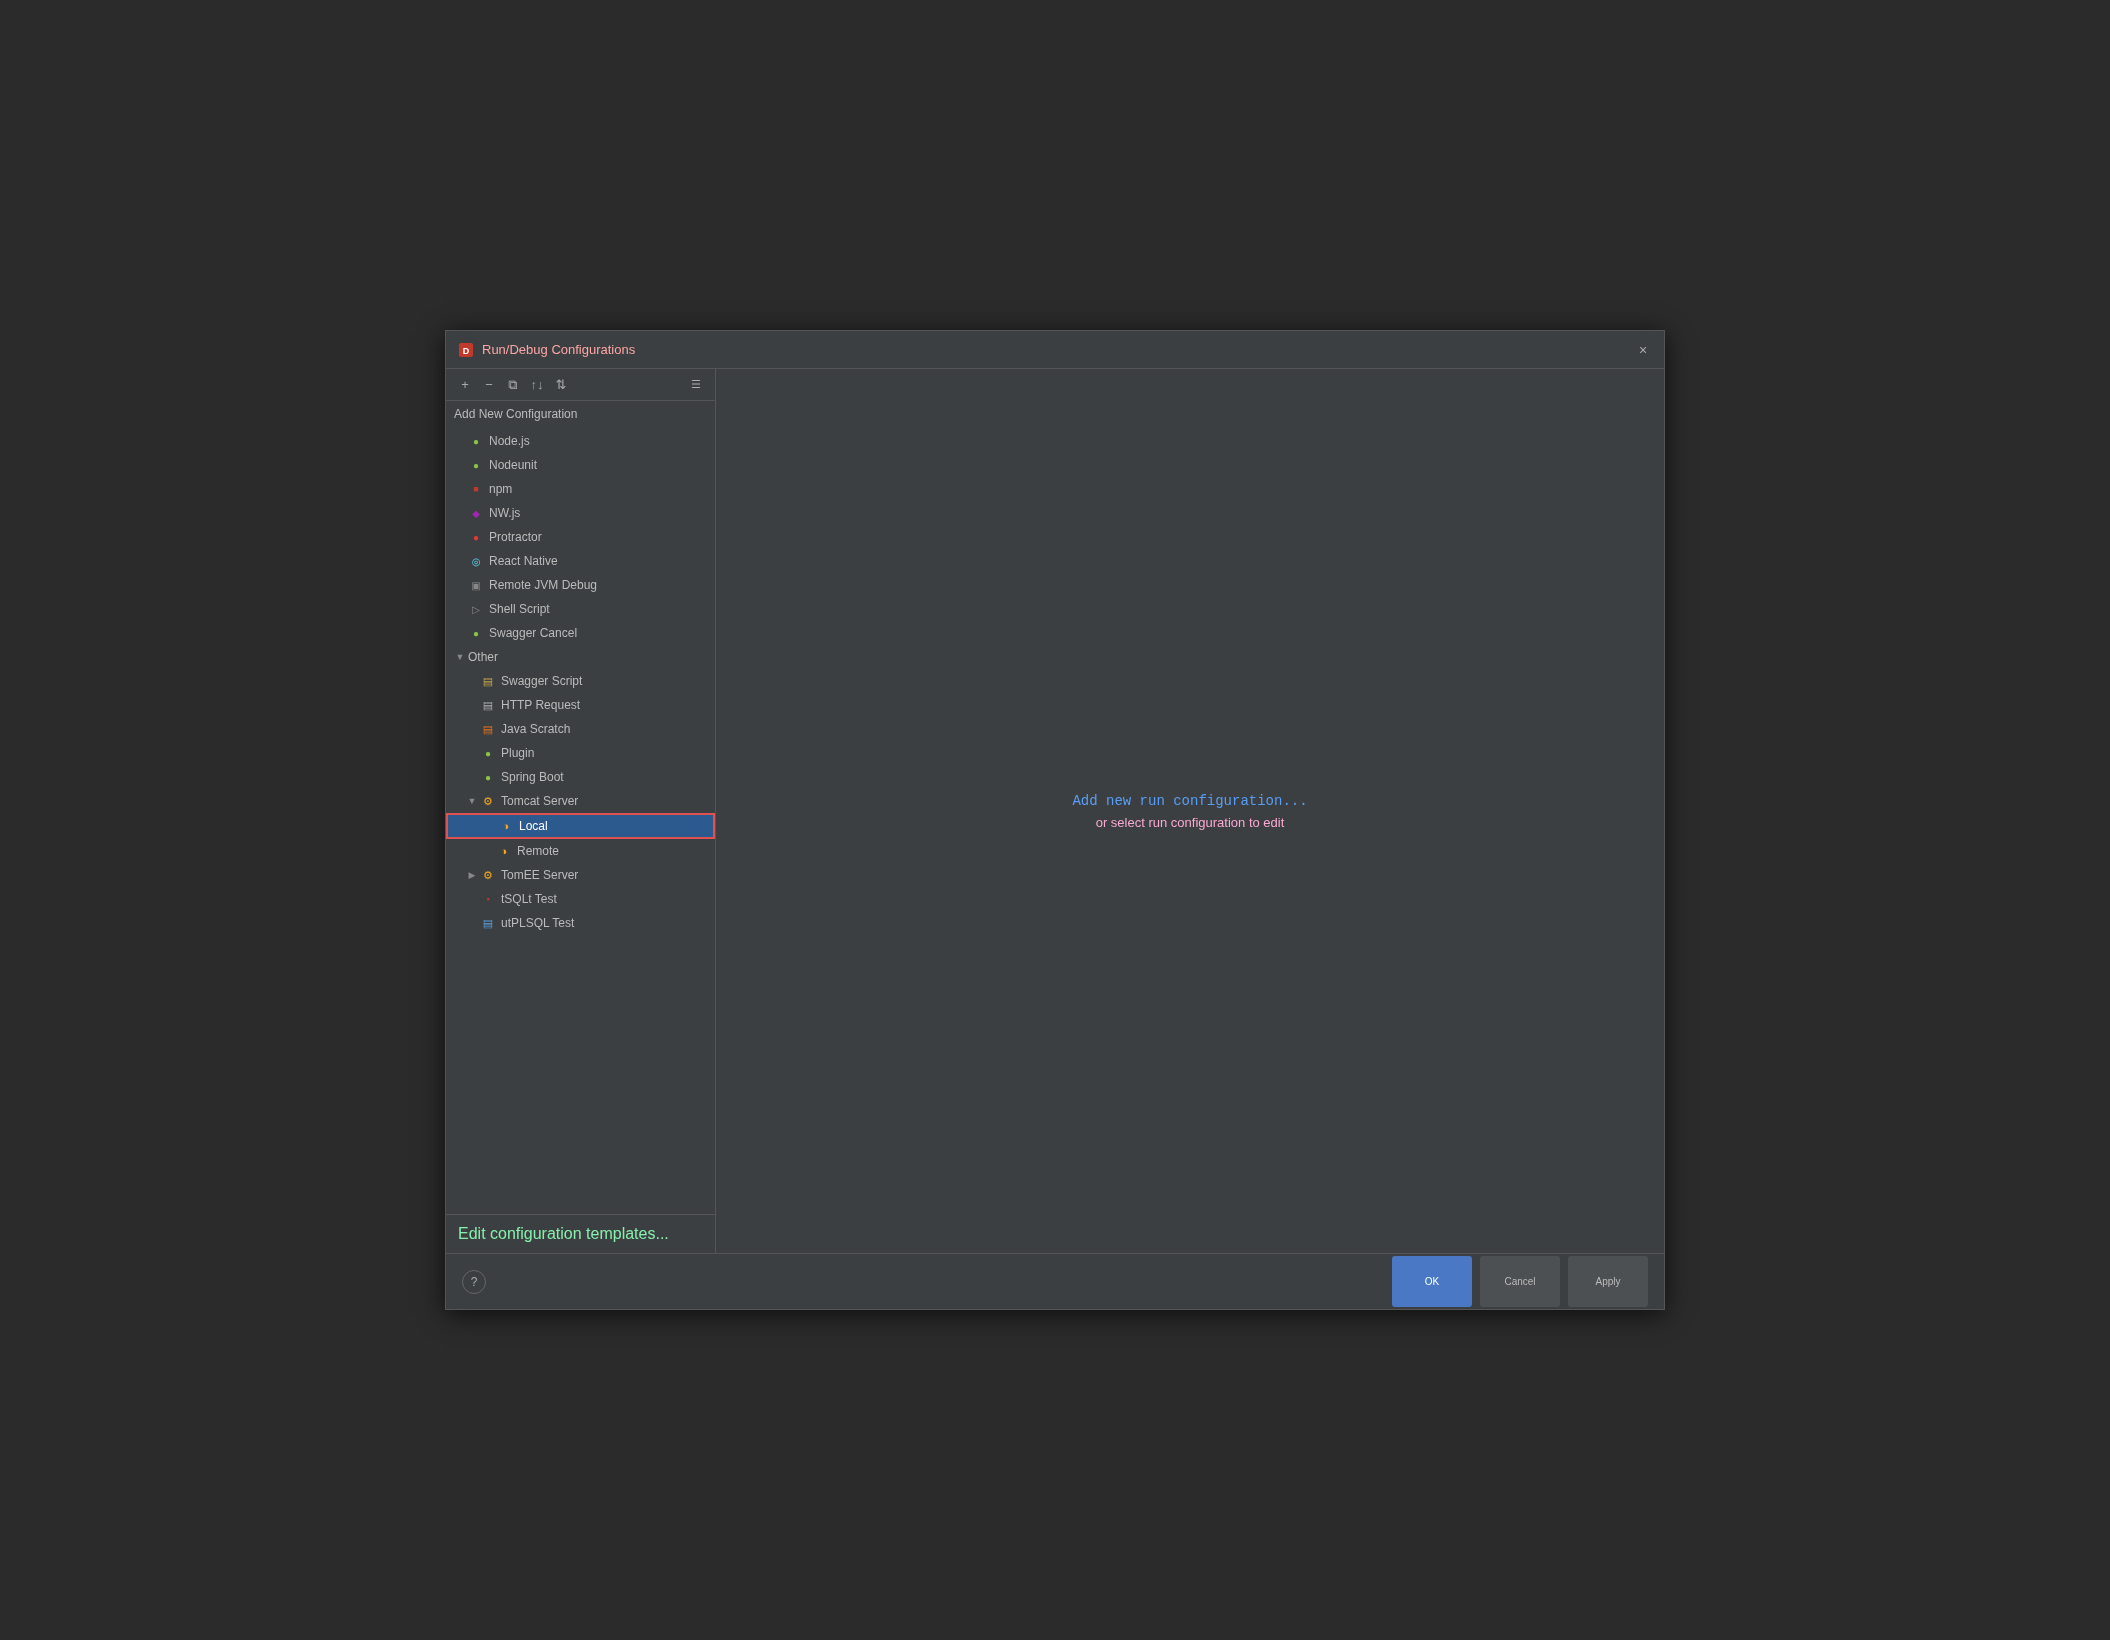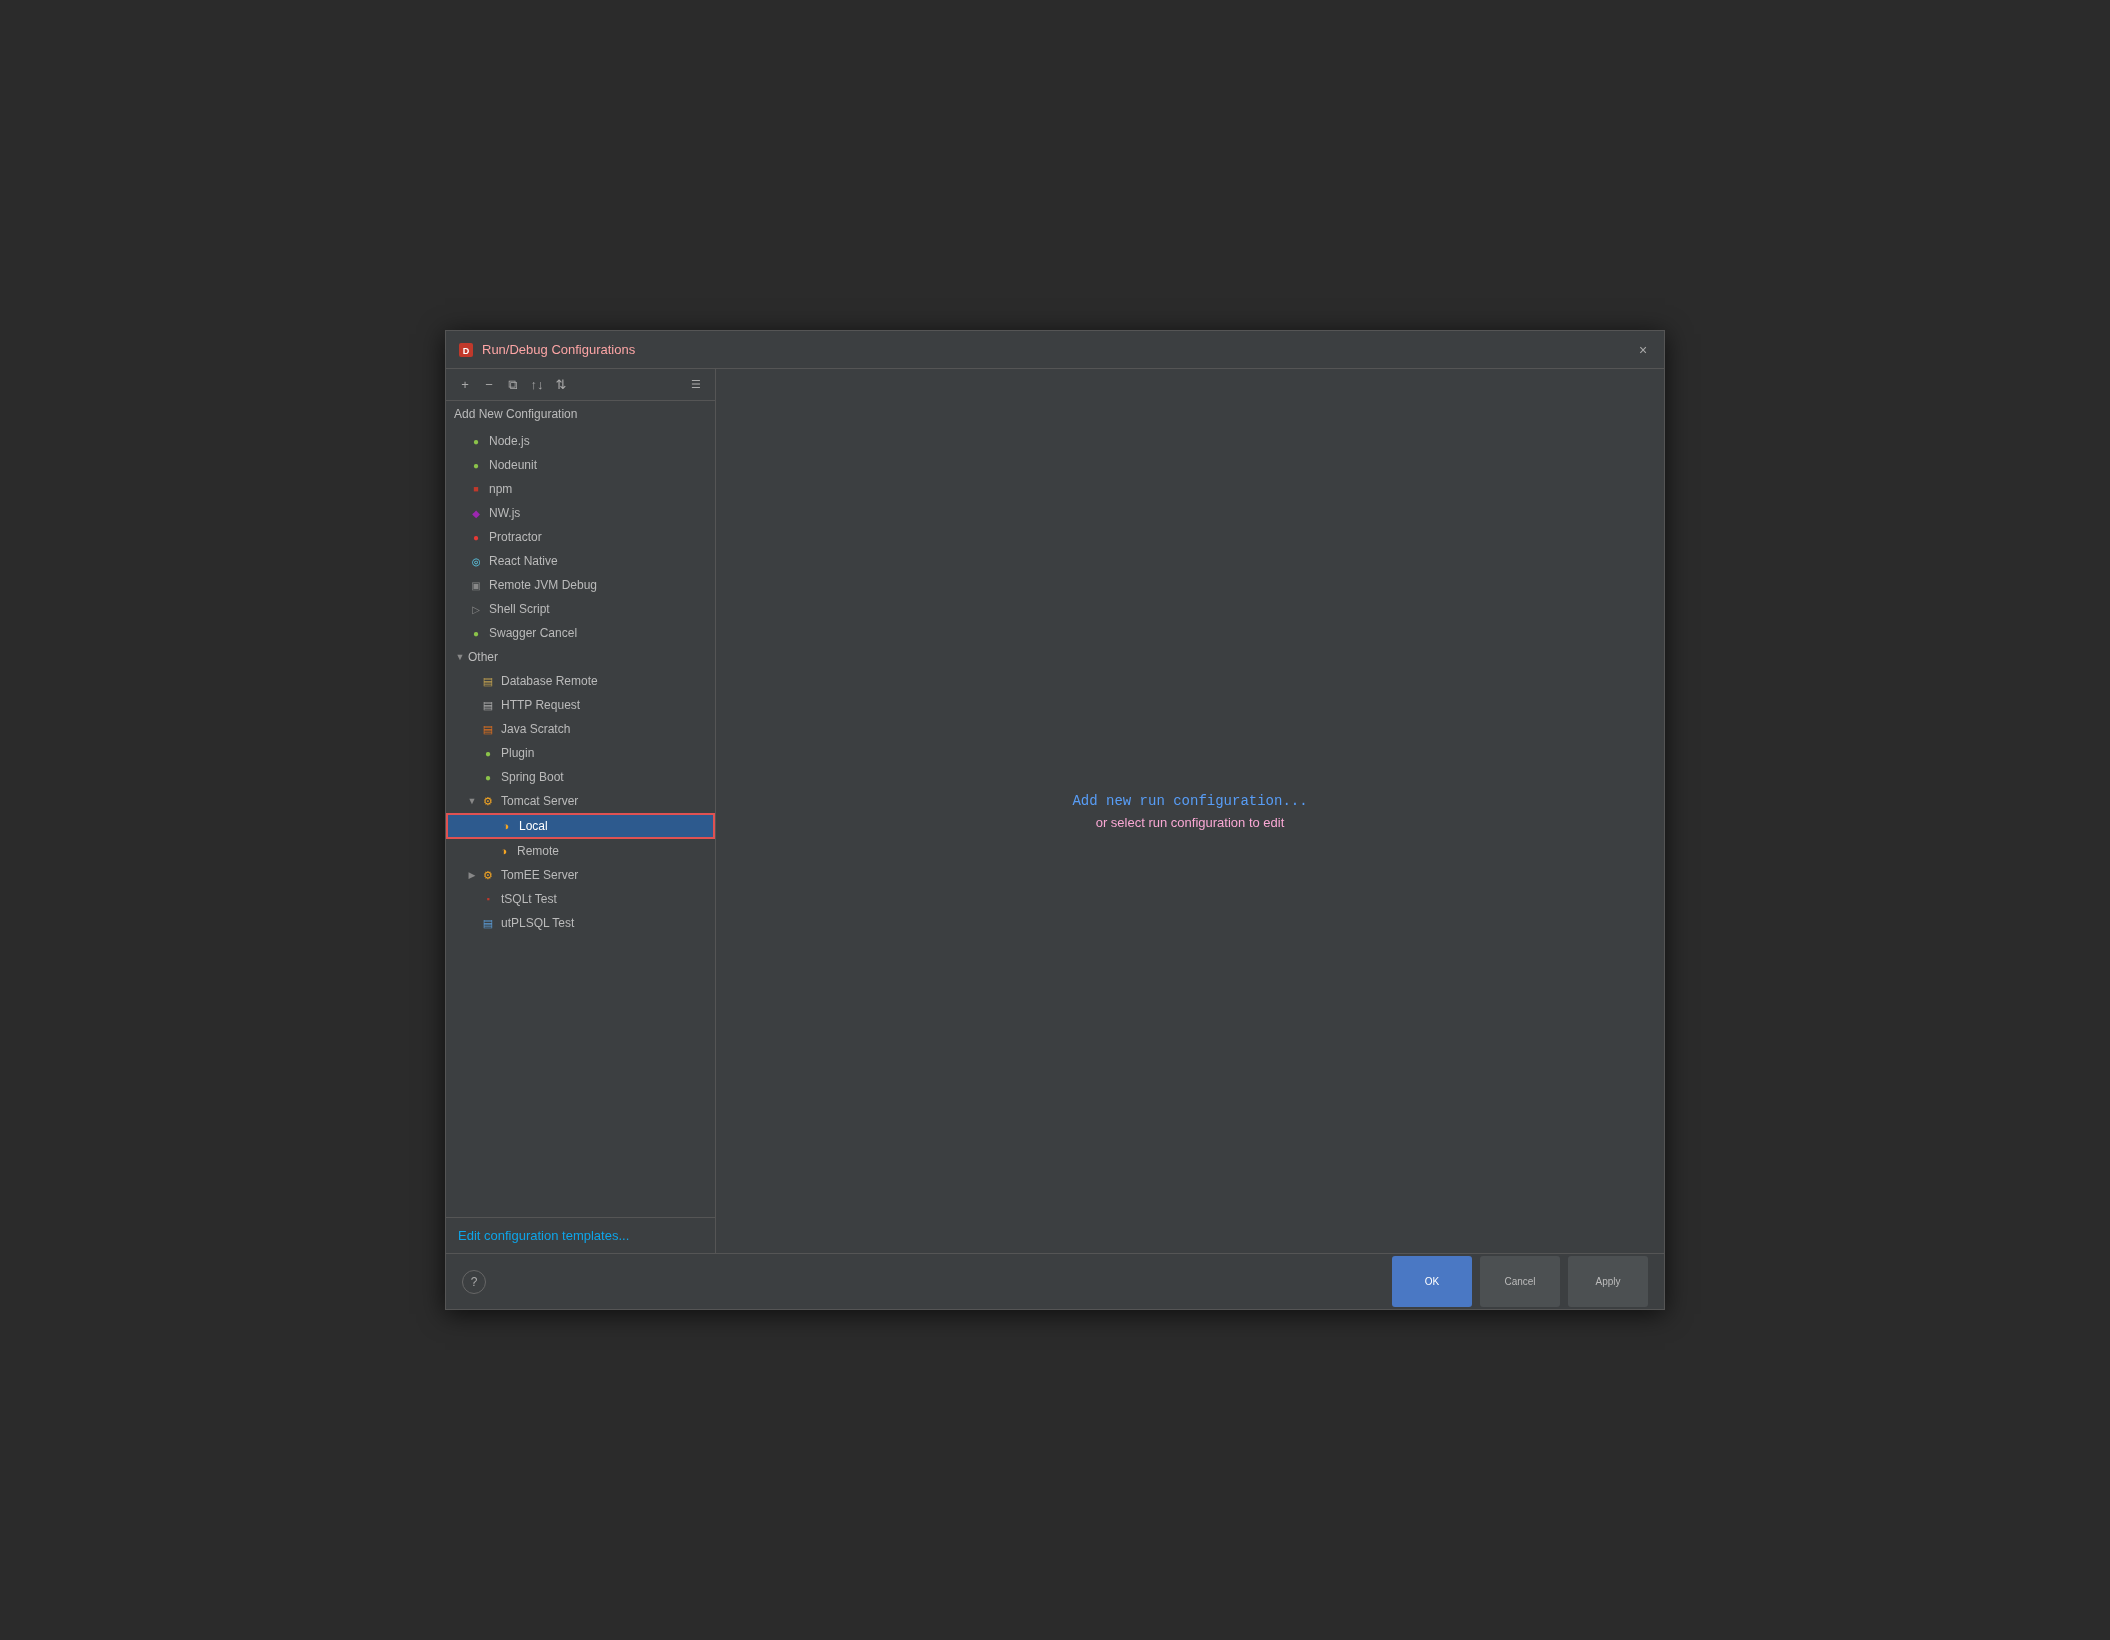--- a/index.html
+++ b/index.html
@@ -142,22 +142,22 @@
       font-size: 9px;
       flex-shrink: 0;
     }
     .indent-1 { padding-left: 20px; }
     .indent-2 { padding-left: 36px; }
     .sidebar-footer {
       padding: 10px 12px;
       border-top: 1px solid #555;
     }
     .edit-templates-link {
-      color: #0ea5e9;
-      font-size: 13px;
+      color: #86efac;
+      font-size: 16px;
       cursor: pointer;
       text-decoration: none;
     }
     .main-panel {
       flex: 1;
       display: flex;
       flex-direction: column;
       align-items: center;
       justify-content: center;
       background: #3c3f41;
@@ -338,21 +338,21 @@
         </div>
 
         <div class="tree-item">
           <span class="expand-arrow" style="color:#888;">▼</span>
           <span class="tree-label">Other</span>
         </div>
 
         <div class="tree-item indent-1">
           <span class="expand-arrow"></span>
           <span class="tree-icon icon-db" style="font-size:11px;">▤</span>
-          <span class="tree-label">Database Remote</span>
+          <span class="tree-label">Swagger Script</span>
         </div>
 
         <div class="tree-item indent-1">
           <span class="expand-arrow"></span>
           <span class="tree-icon icon-http" style="font-size:11px;">▤</span>
           <span class="tree-label">HTTP Request</span>
         </div>
 
         <div class="tree-item indent-1">
           <span class="expand-arrow"></span>

